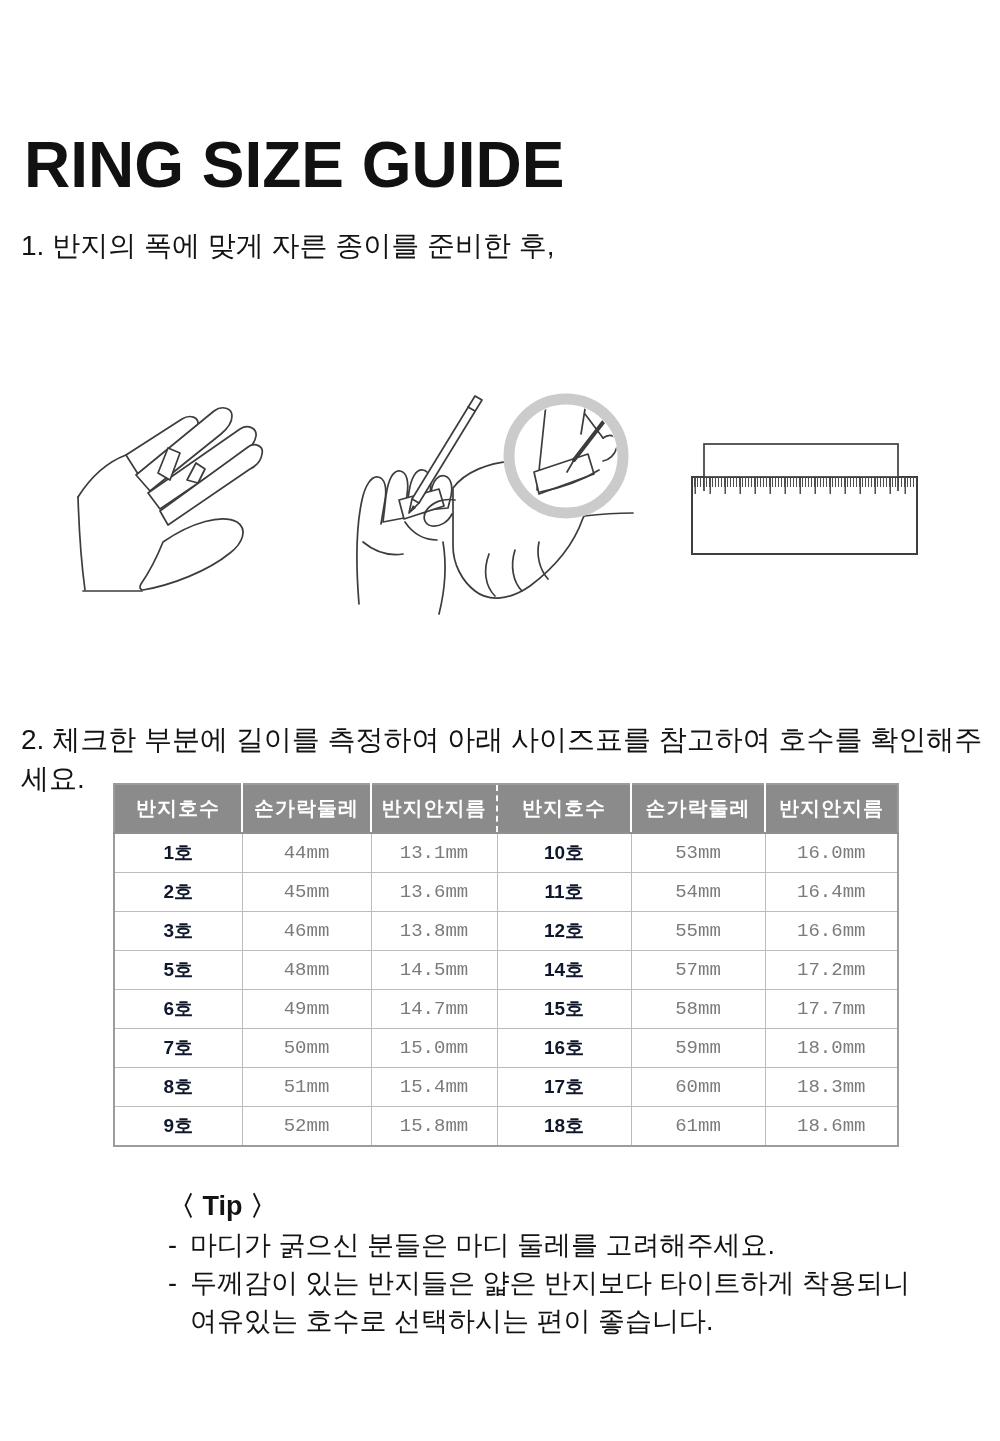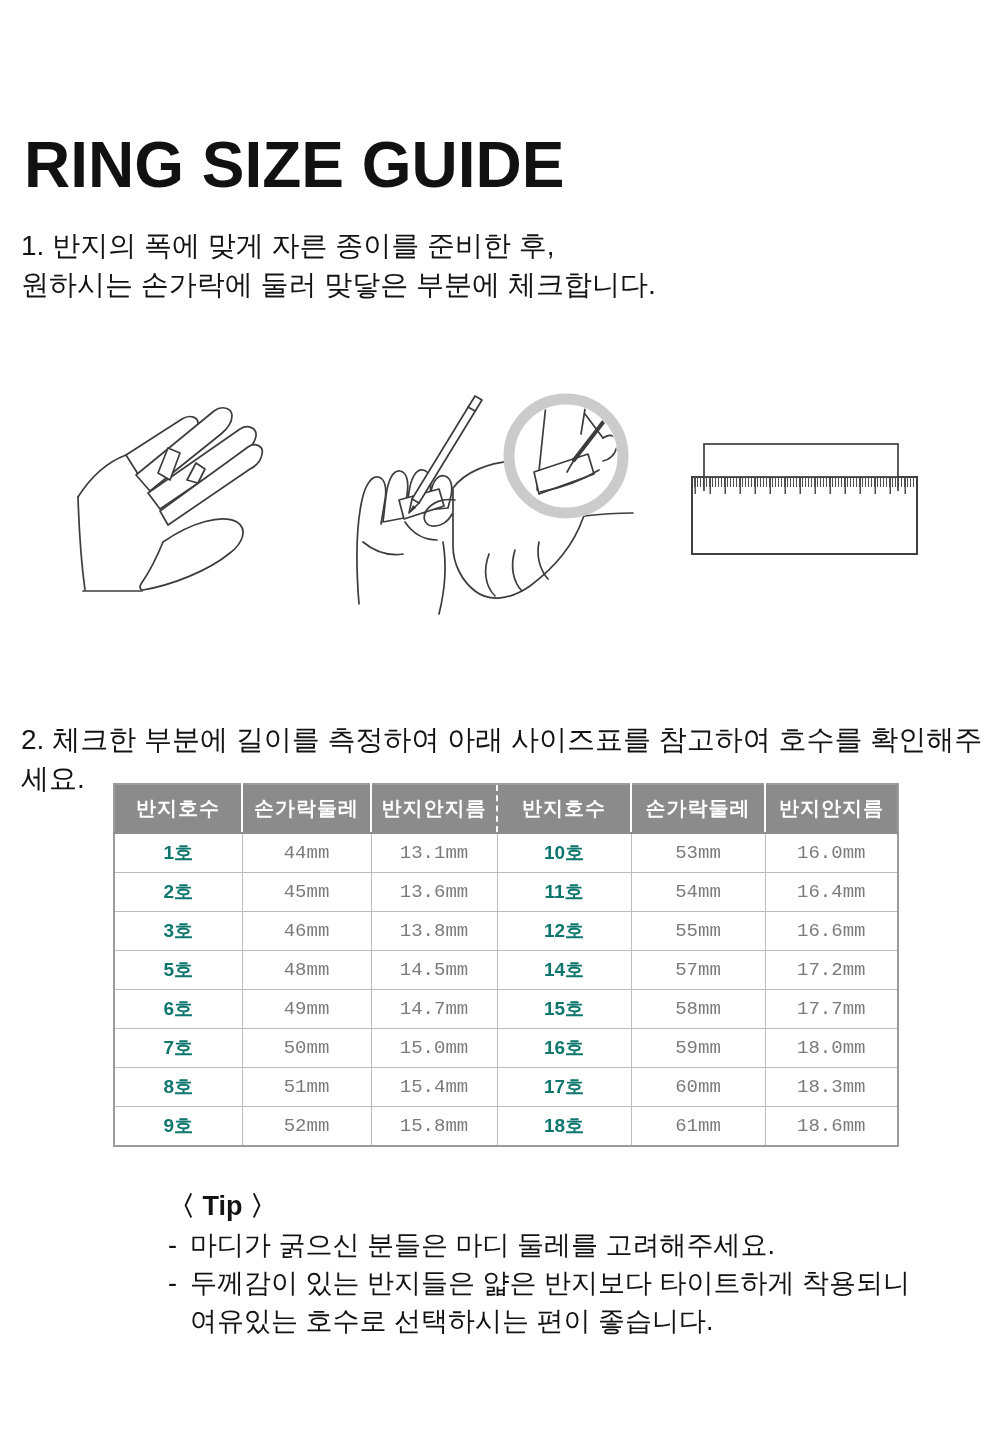--- a/index.html
+++ b/index.html
@@ -32,39 +32,38 @@
     border-right:2px solid #ffffff; border-bottom:2px solid #8f8f8f;
     text-align:center; vertical-align:middle;margin-left:7px;
   }
   table.size-table th:nth-child(3) { border-right:2px dashed #fbfbfb; }
   table.size-table th:nth-child(6) { border-right:none; }
   table.size-table td {
     height:36px; text-align:center; vertical-align:middle;
     border:1px solid #bcbcbc; font-size:19px; background:#ffffff;
   }
   table.size-table td:nth-child(3) { border-right:1px dashed #949494; }
-  td.c-size { font-weight:bold; color:#0f766e; }
+  td.c-size { font-weight:bold; color:#0f172a; }
   td.c-val  { color:#7b7b7b;font-family:Liberation Mono, monospace; }
 
   .tip { position:absolute; left:168px; top:1186px; font-size:27px; line-height:38px; color:#131313; }
   .tip-title { font-weight:bold; line-height:40px; }
   .tip-item { display:flex; }
   .tip-dash { width:22px; flex:0 0 22px; }
   .tip-text { flex:1; }
 </style>
 </head>
 <body>
 
 <div class="page">
 
   <h1 class="page-title">RING SIZE GUIDE</h1>
 
   <p class="step-text step1">
     <span>1. 반지의 폭에 맞게 자른 종이를 준비한 후,</span><br>
-    <span>원하시는 손가락에 둘러 맞닿은 부분에 체크합니다.</span>
   </p>
 
   <svg class="illus" style="left:62px; top:403px;" width="213" height="198" viewBox="0 0 213 198">
     <g class="sketch">
       <path d="M16,94 C30,72 48,58 64,52"></path>
       <path d="M16,94 C17,126 19,158 23,187"></path>
       <path d="M21,188 L80,188"></path>
       <path fill="#ffffff" d="M64,52 L120,16 C128,11 137,14 136,22 C135,29 130,34 124,38 L76,71 Z"></path>
       <path fill="#ffffff" d="M74,72 L152,8 C160,2 170,5 170,13 C170,20 165,26 159,31 L88,88 Z"></path>
       <path fill="#ffffff" d="M86,90 L178,26 C186,21 195,25 194,33 C193,40 188,45 182,49 L98,106 Z"></path>

